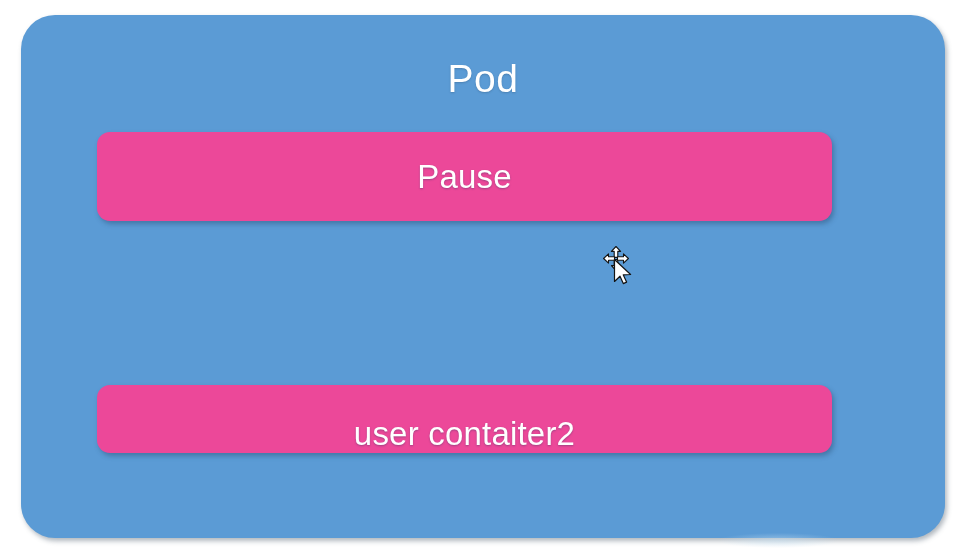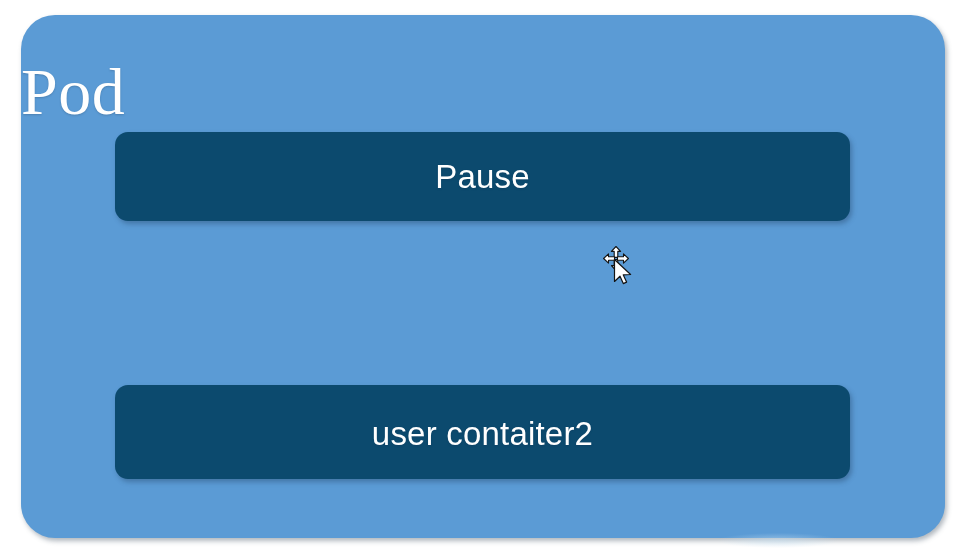--- a/index.html
+++ b/index.html
@@ -37,43 +37,43 @@
     box-shadow: 2px 3px 5px rgba(80, 95, 110, 0.45);
     box-sizing: border-box;
   }
 
   
   .pod-title {
     position: absolute;
     left: 0;
     top: 44px;
     width: 100%;
+    text-align: center;
     color: #ffffff;
-    font-size: 66px;
+    font-size: 39px;
     font-weight: 400;
     line-height: 1;
     letter-spacing: 0.5px;
     text-shadow: 0 1px 2px rgba(40, 70, 100, 0.30);
     white-space: nowrap;
-    font-family: Liberation Serif, serif;
   }
 
   
   .container-box {
     position: absolute;
-    left: 94px;
+    left: 76px;
     width: 735px;
-    background: #0c4a6e;
+    background: #ec4899;
     border-radius: 13px;
     box-shadow: 2px 3px 5px rgba(35, 70, 105, 0.42);
     box-sizing: border-box;
   }
   .container-box.b0 { top: 117px; height: 89px; }
   .container-box.b1 { top: 240px; height: 91px; }
-  .container-box.b2 { top: 370px; height: 94px; }
+  .container-box.b2 { top: 370px; height: 68px; }
 
   .container-label {
     position: absolute;
     left: 0;
     width: 100%;
     text-align: center;
     color: #ffffff;
     font-size: 33px;
     font-weight: 400;
     line-height: 1;

